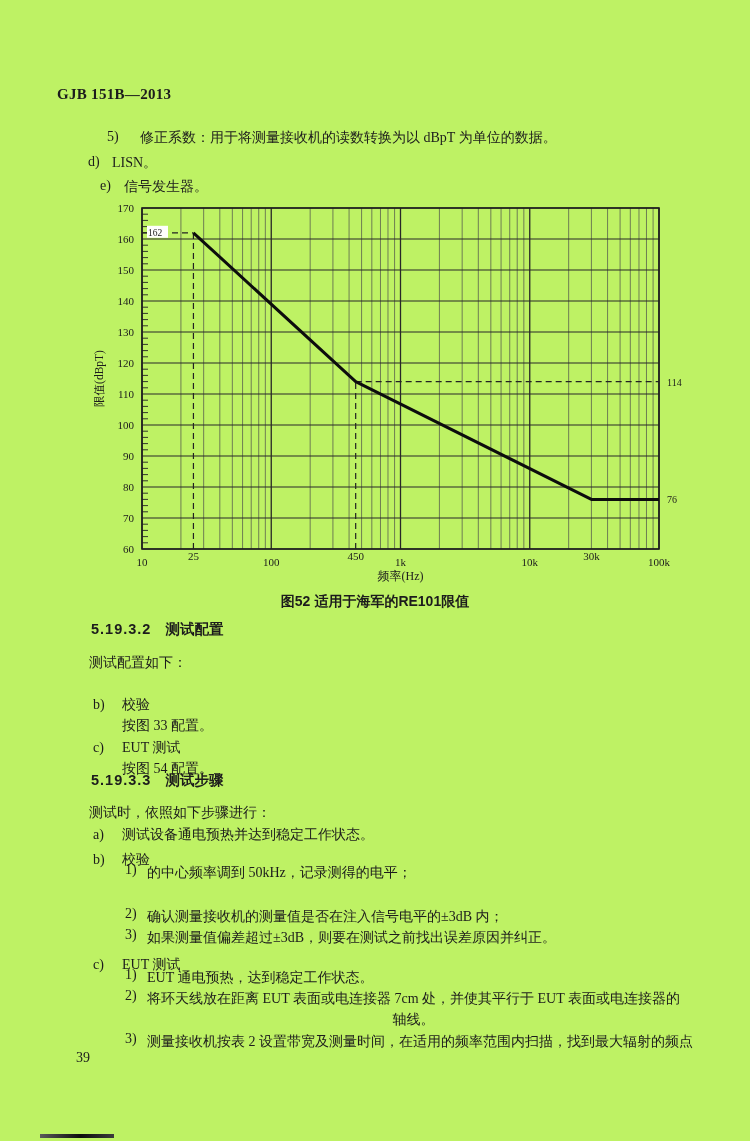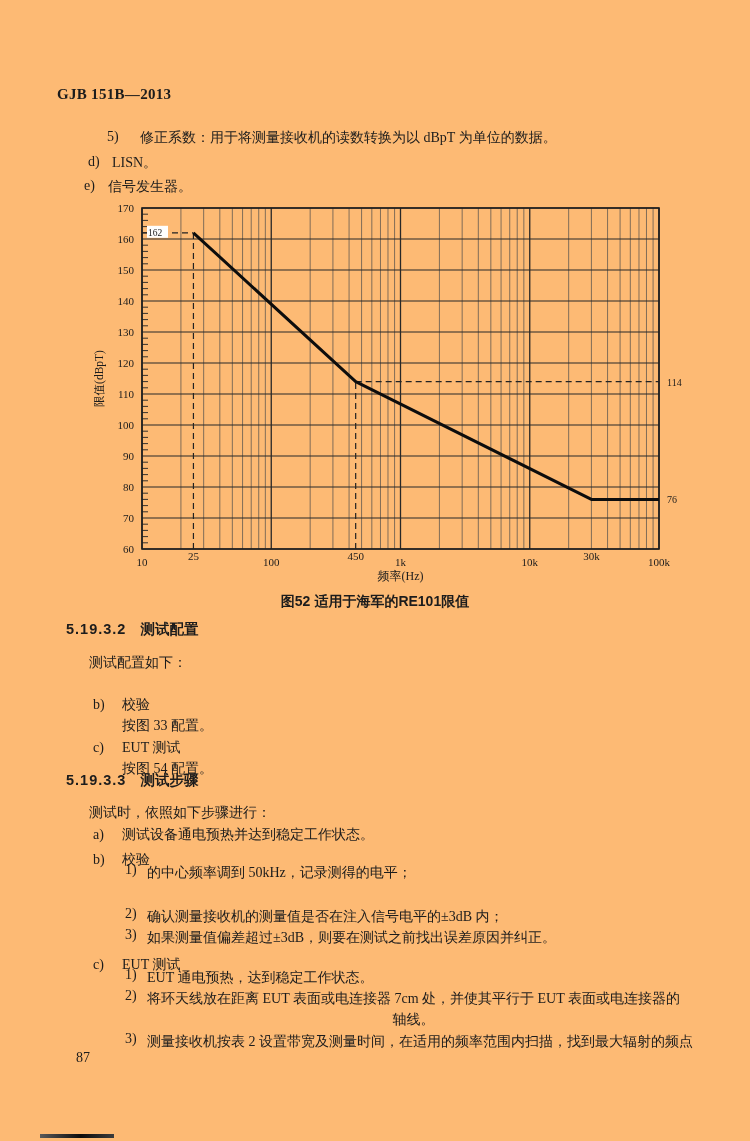--- a/index.html
+++ b/index.html
@@ -1,29 +1,29 @@
 <!DOCTYPE html>
 <html><head>
 <meta charset="utf-8">
 <style>
   html,body { margin:0; padding:0; background:#e8e8e6; }
   .page {
     position:relative;
     width:750px; height:1141px;
     margin:0 auto;
-    background:#fdba74;
+    background:#bef264;
     color:#1c1c1c;
     font-family:"Liberation Serif","DejaVu Serif",serif;
     font-size:14px;
     overflow:hidden;
   }
   .abs { position:absolute; white-space:nowrap; }
   .docnum { font-weight:bold; font-size:15px; letter-spacing:0.3px; }
   .heading { font-family:"Liberation Sans","DejaVu Sans",sans-serif; font-weight:bold; font-size:14.5px; }
-  .heading .hnum { margin-right:14px; letter-spacing:1px; }
+  .heading .hnum { margin-right:14px; letter-spacing:1px;margin-left:25px; }
   .caption { left:0; right:0; text-align:center;
     font-family:"Liberation Sans","DejaVu Sans",sans-serif; font-weight:bold; font-size:14px; }
   .caption .fig-no { margin-right:4px; }
   .row .lbl { display:inline-block; vertical-align:top; }
   .row .txt { display:inline-block; vertical-align:top;text-align:center; }
   .lbl-w33 { width:33px; }
   .lbl-w24 { width:24px; }
   .lbl-w29 { width:29px; }
   .lbl-w22 { width:22px; }
   .step .txt { max-width:536px; }
@@ -40,21 +40,21 @@
 <div class="page">
 
   <div class="abs docnum" style="left:57px; top:86px;">GJB 151B—2013</div>
 
   <div class="abs row" style="left:107px; top:129px;">
     <span class="lbl lbl-w33">5)</span><span class="txt">修正系数：用于将测量接收机的读数转换为以 dBpT 为单位的数据。</span>
   </div>
   <div class="abs row" style="left:88px; top:154px;">
     <span class="lbl lbl-w24">d)</span><span class="txt">LISN。</span>
   </div>
-  <div class="abs row" style="left:84px; top:178px;text-decoration:underline;">
+  <div class="abs row" style="left:100px; top:178px;text-decoration:underline;">
     <span class="lbl lbl-w24">e)</span><span class="txt">信号发生器。</span>
   </div>
 
   <svg id="re101-chart" class="abs" style="left:84px; top:196px;" width="656" height="396" viewBox="0 0 656 396">
       <line x1="96.90812693956957" y1="12" x2="96.90812693956957" y2="353" stroke="#4c4c4c" stroke-width="0.7"></line>
       <line x1="119.66792217251637" y1="12" x2="119.66792217251637" y2="353" stroke="#4c4c4c" stroke-width="0.7"></line>
       <line x1="135.81625387913914" y1="12" x2="135.81625387913914" y2="353" stroke="#4c4c4c" stroke-width="0.7"></line>
       <line x1="148.34187306043043" y1="12" x2="148.34187306043043" y2="353" stroke="#4c4c4c" stroke-width="0.7"></line>
       <line x1="158.57604911208594" y1="12" x2="158.57604911208594" y2="353" stroke="#4c4c4c" stroke-width="0.7"></line>
       <line x1="167.22892167184273" y1="12" x2="167.22892167184273" y2="353" stroke="#4c4c4c" stroke-width="0.7"></line>
@@ -223,16 +223,16 @@
   <div class="abs row step" style="left:125px; top:967px;">
     <span class="lbl lbl-w22">1)</span><span class="txt"><span class="l">EUT 通电预热，达到稳定工作状态。</span></span>
   </div>
   <div class="abs row step" style="left:125px; top:988px;">
     <span class="lbl lbl-w22">2)</span><span class="txt"><span class="l">将环天线放在距离 EUT 表面或电连接器 7cm 处，并使其平行于 EUT 表面或电连接器的</span><span class="l">轴线。</span></span>
   </div>
   <div class="abs row step" style="left:125px; top:1031px;">
     <span class="lbl lbl-w22">3)</span><span class="txt"><span class="l">测量接收机按表 2 设置带宽及测量时间，在适用的频率范围内扫描，找到最大辐射的频点</span></span>
   </div>
 
-  <div class="abs pageno" style="left:76px; top:1050px;">87</div>
+  <div class="abs pageno" style="left:76px; top:1050px;">39</div>
 
   <div class="scan-bar"></div>
 </div>
 
 </body></html>

